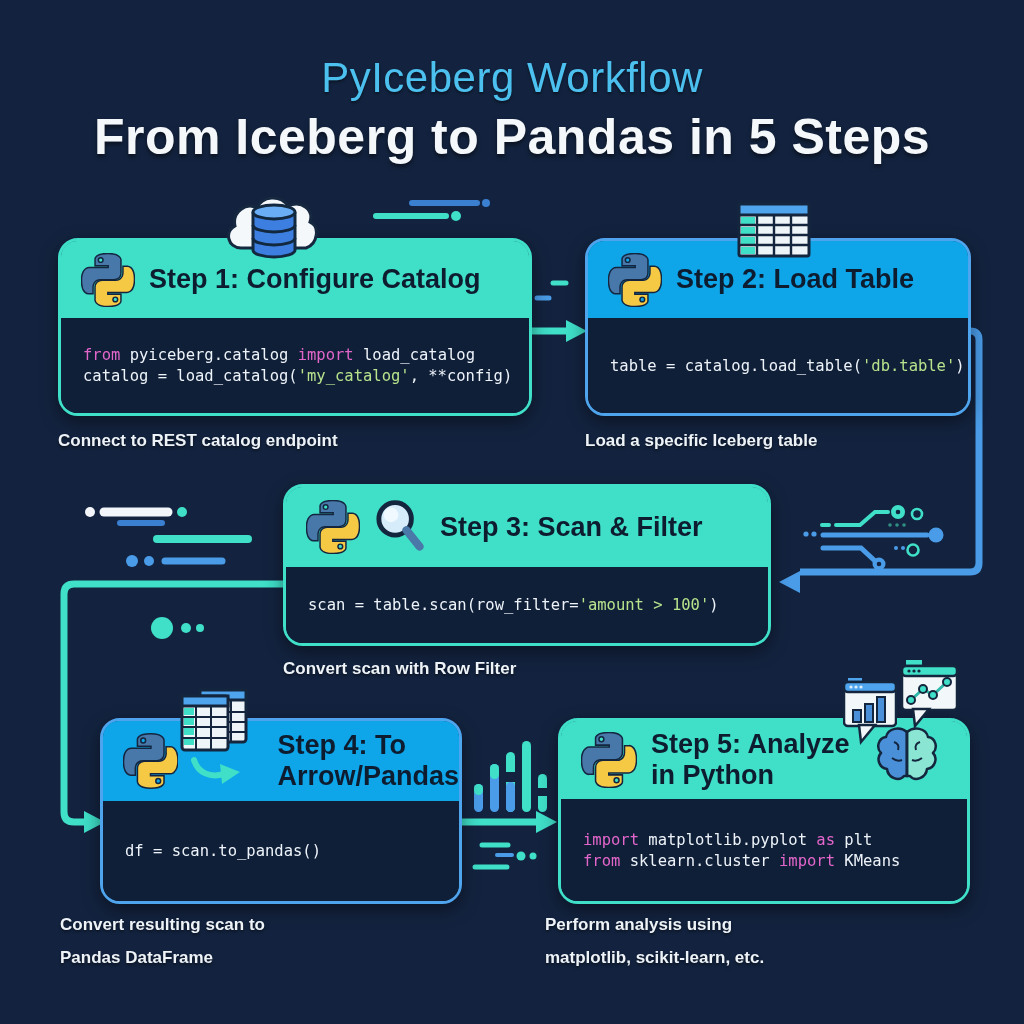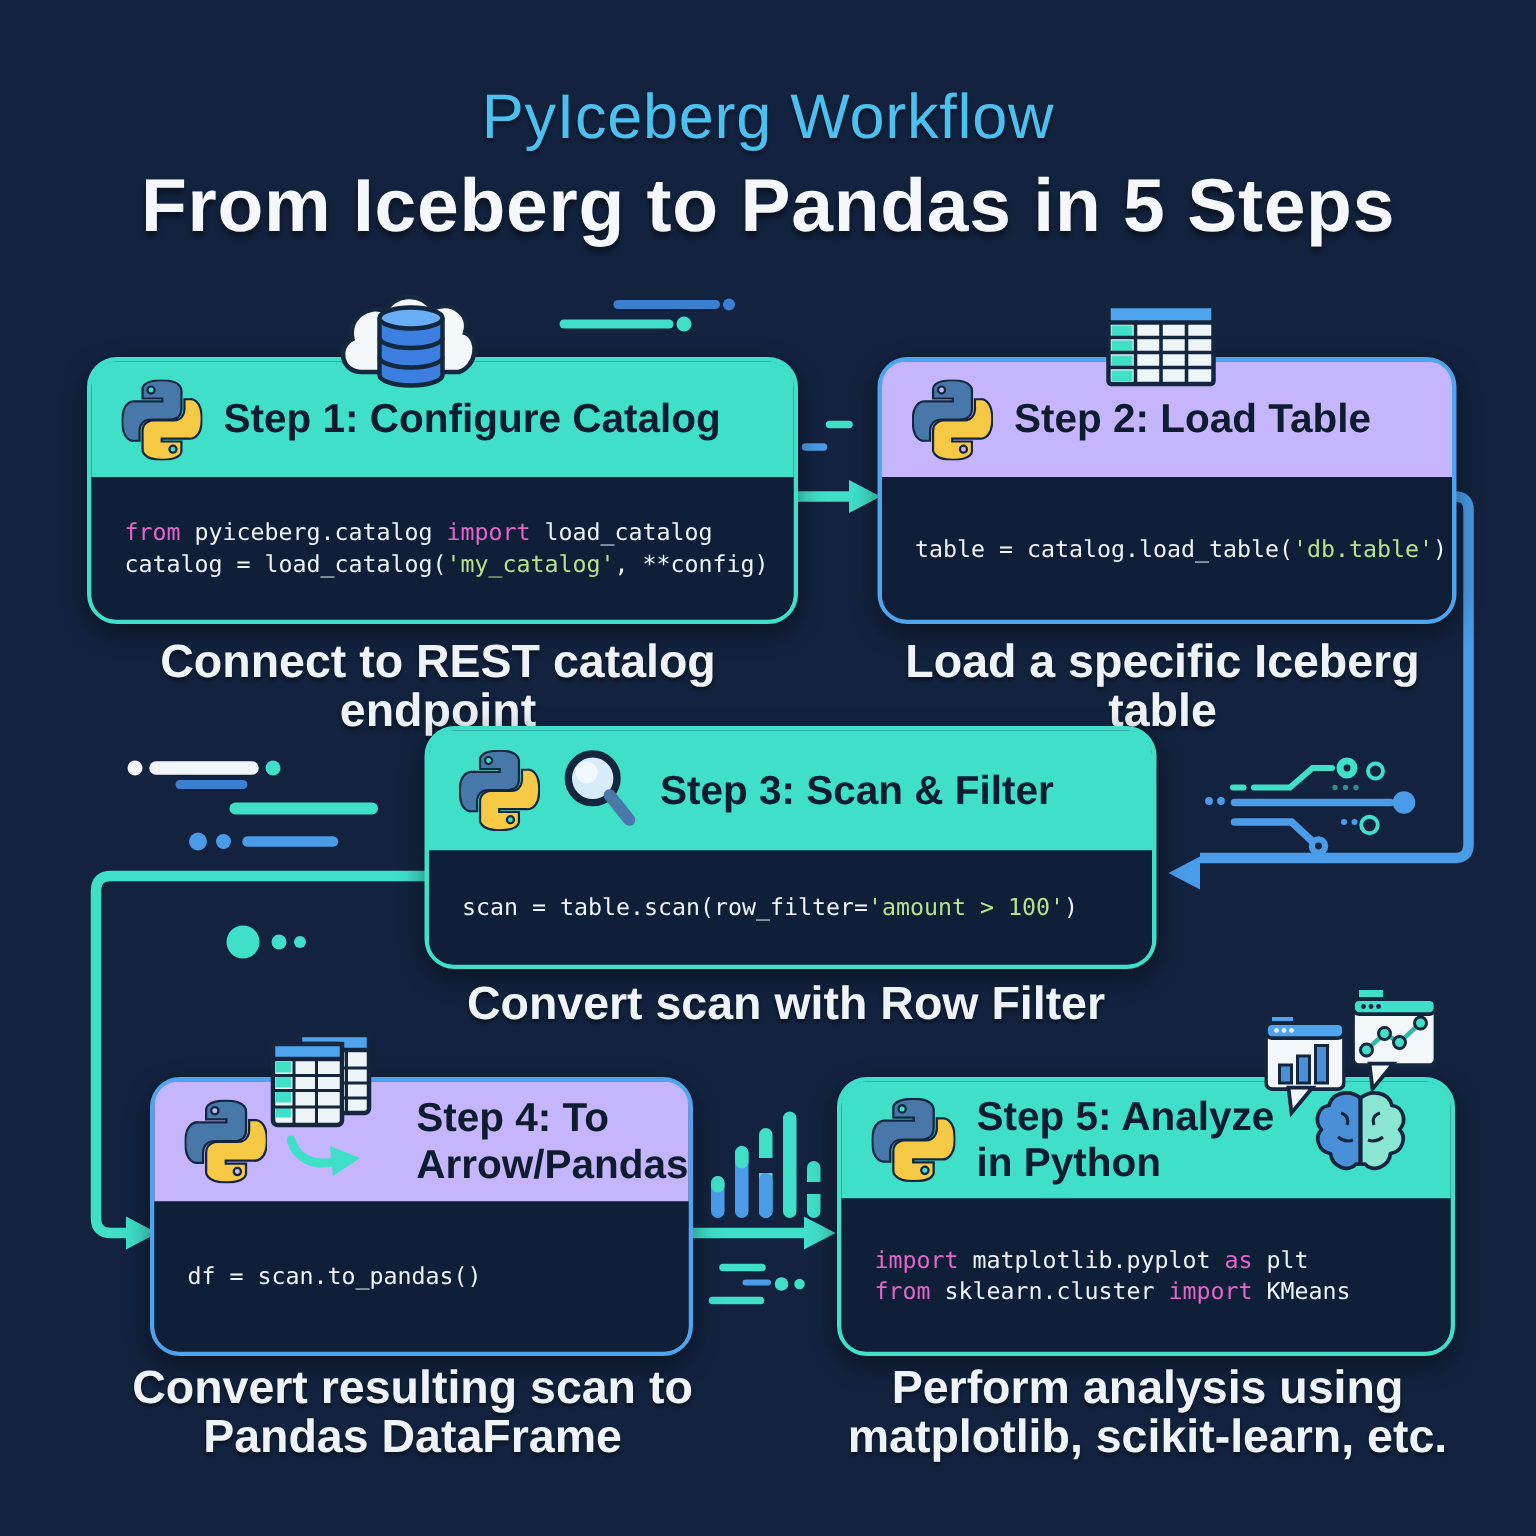--- a/index.html
+++ b/index.html
@@ -13,30 +13,30 @@
     font-size:50px;font-weight:800;color:#f5f8fb;letter-spacing:.5px;
     text-shadow:0 3px 4px rgba(0,0,0,.5);}
   
   .step-box{position:absolute;display:flex;flex-direction:column;border-radius:20px;
     background:#0f1f38;z-index:2;box-shadow:0 6px 18px rgba(0,0,0,.45);}
   .step-box.teal{border:3px solid #3fdfc8;}
   .step-box.blue{border:3px solid #4fa4ee;}
   .step-header{display:flex;align-items:center;border-radius:16px 16px 0 0;
     padding-left:20px;gap:14px;flex:0 0 auto;}
   .step-header.teal{background:#3fdfc8;}
-  .step-header.blue{background:#c4b5fd;}
+  .step-header.blue{background:#0ea5e9;}
   .step-title{font-size:27px;font-weight:800;color:#0e1c30;white-space:pre-line;line-height:31px;}
   .step-code{flex:1;display:flex;flex-direction:column;justify-content:center;
     padding-left:22px;gap:3px;border-radius:0 0 16px 16px;background:#101f38;}
   .code-line{font-family:"DejaVu Sans Mono","Liberation Mono",monospace;
     font-size:15.5px;white-space:pre;letter-spacing:0;}
   .tok-k{color:#e366cb;}
   .tok-s{color:#b6e38c;}
   .tok-p{color:#edf3f9;}
-  .caption{position:absolute;text-align:center;color:#eef3f7;font-size:31px;font-weight:600;
+  .caption{position:absolute;text-align:left;color:#eef3f7;font-size:17px;font-weight:600;
     line-height:33px;white-space:pre-line;z-index:2;text-shadow:0 2px 3px rgba(0,0,0,.5);}
   .deco{position:absolute;z-index:1;}
   .icon-front{position:absolute;z-index:3;}
   .overlay{position:absolute;left:0;top:0;z-index:1;}
 </style>
 </head>
 <body>
 
 <div id="stage">
 

